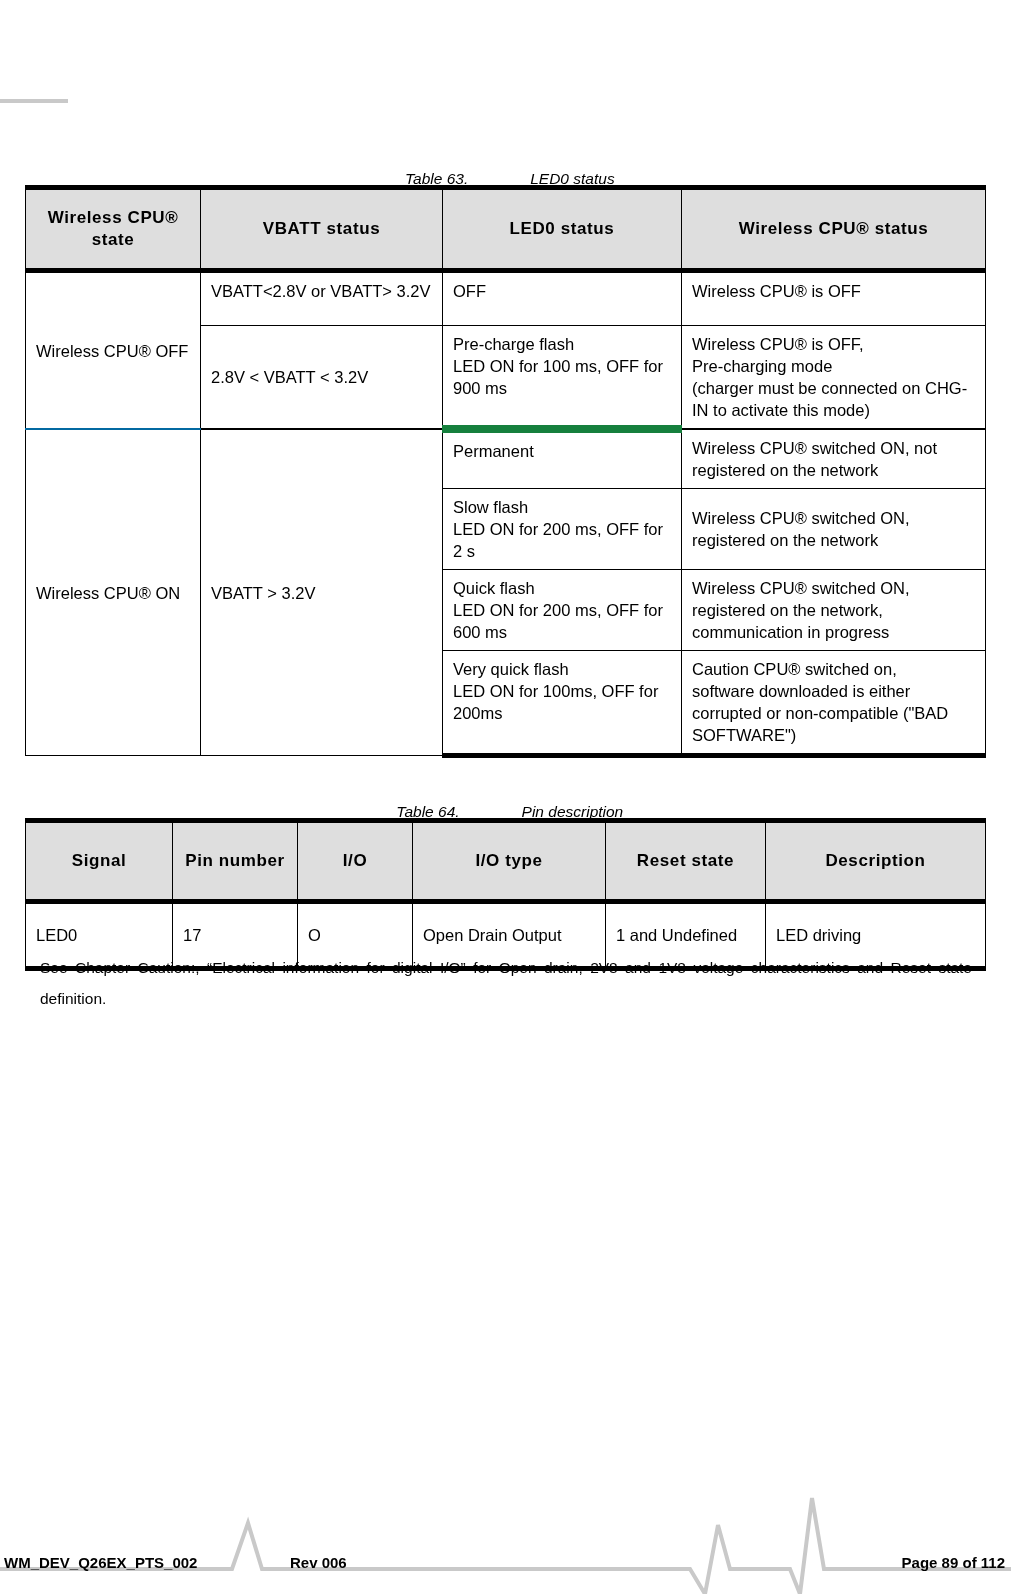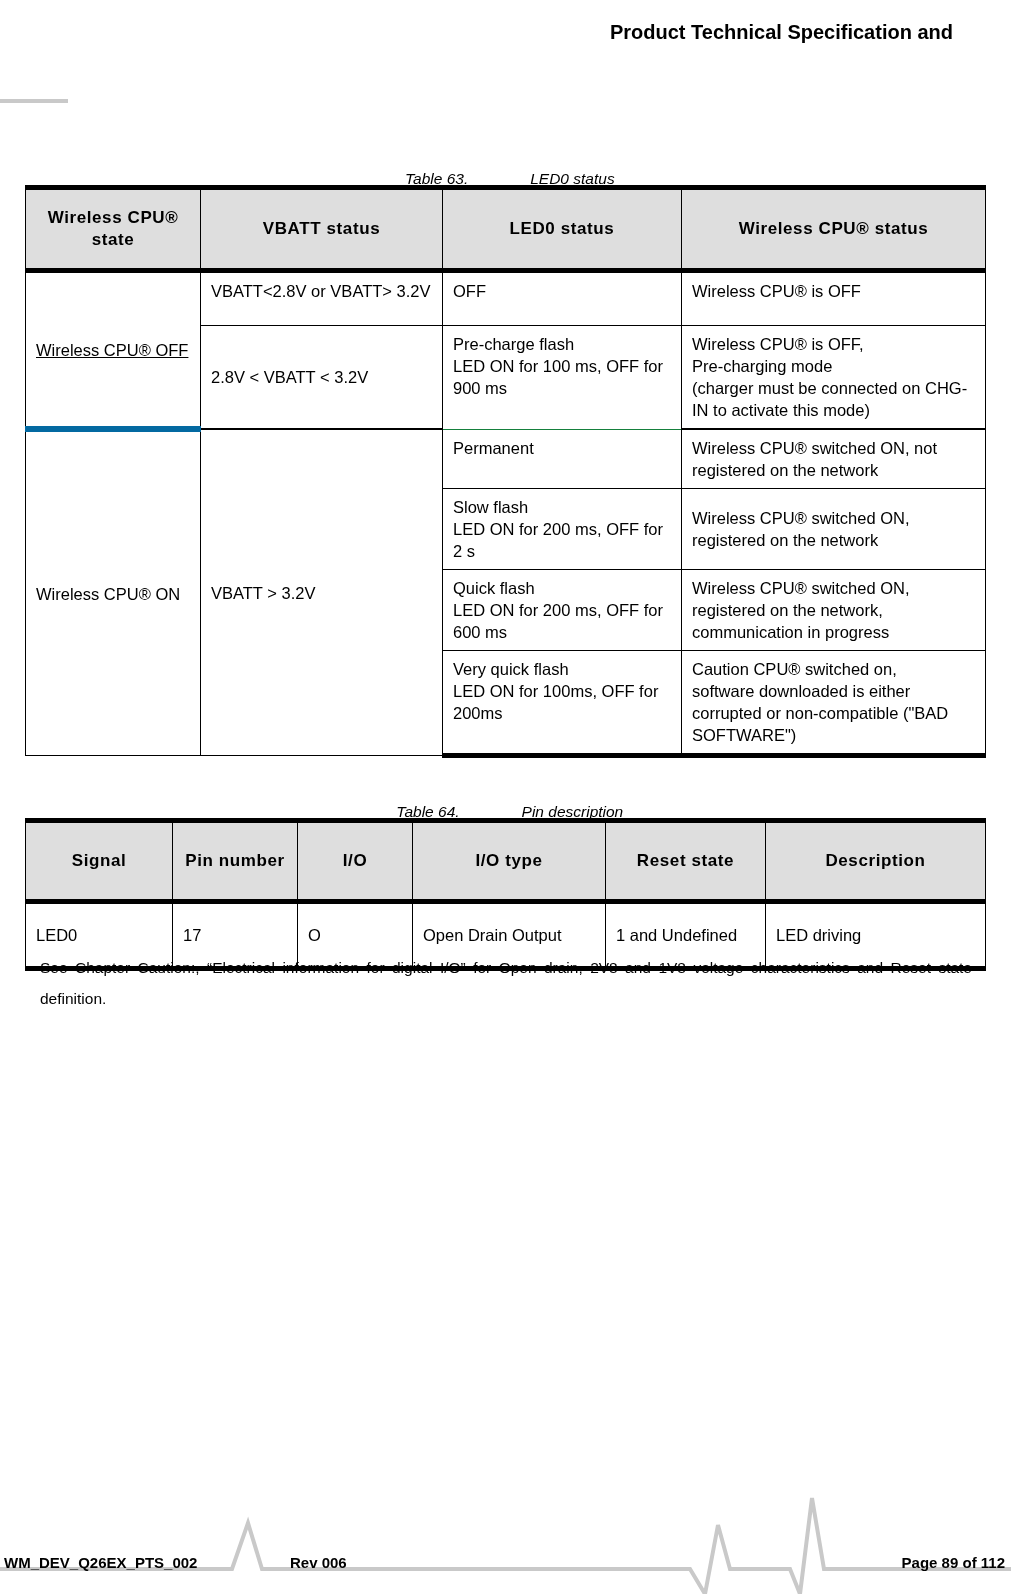--- a/index.html
+++ b/index.html
@@ -178,21 +178,20 @@
   #footer-rev { left: 290px; }
   #footer-page { right: 6px; }
 </style>
 </head>
 <body>
 
 <div class="page-header">
 
 
   <div class="header-title">
-    <div>Product Technical Specification and</div>
   </div>
 
   <div class="header-rule"></div>
 </div>
 
 <div class="table-caption" style="top:152px;">
   <span class="cap-num">Table 63.</span><span class="cap-gap"></span><span>LED0 status</span>
 </div>
 
 <table class="doc-table" id="table63">
@@ -206,29 +205,29 @@
     <tr>
       <th style="height:58px;">Wireless CPU® state</th>
       <th>VBATT status</th>
       <th>LED0 status</th>
       <th>Wireless CPU® status</th>
     </tr>
   </thead>
   <tbody>
 
     <tr>
-      <td rowspan="2" class="vmid" style="border-bottom:6px solid #0369a1;text-decoration:underline;">Wireless CPU® OFF</td>
+      <td rowspan="2" class="vmid" style="border-bottom:2px solid #0369a1;">Wireless CPU® OFF</td>
       <td style="height:38px;">VBATT&lt;2.8V or VBATT&gt; 3.2V</td>
       <td>OFF</td>
       <td>Wireless CPU® is OFF</td>
     </tr>
 
     <tr>
       <td class="vmid" style="border-bottom:2px solid #000;">2.8V &lt; VBATT &lt; 3.2V</td>
-      <td style="border-bottom:1px solid #15803d;">
+      <td style="border-bottom:8px solid #15803d;">
         <div>Pre-charge flash</div>
         <div>LED ON for 100 ms, OFF for 900 ms</div>
       </td>
       <td style="border-bottom:2px solid #000;">
         <div>Wireless CPU® is OFF,</div>
         <div>Pre-charging mode</div>
         <div>(charger must be connected on CHG-IN to activate this mode)</div>
       </td>
     </tr>
 

